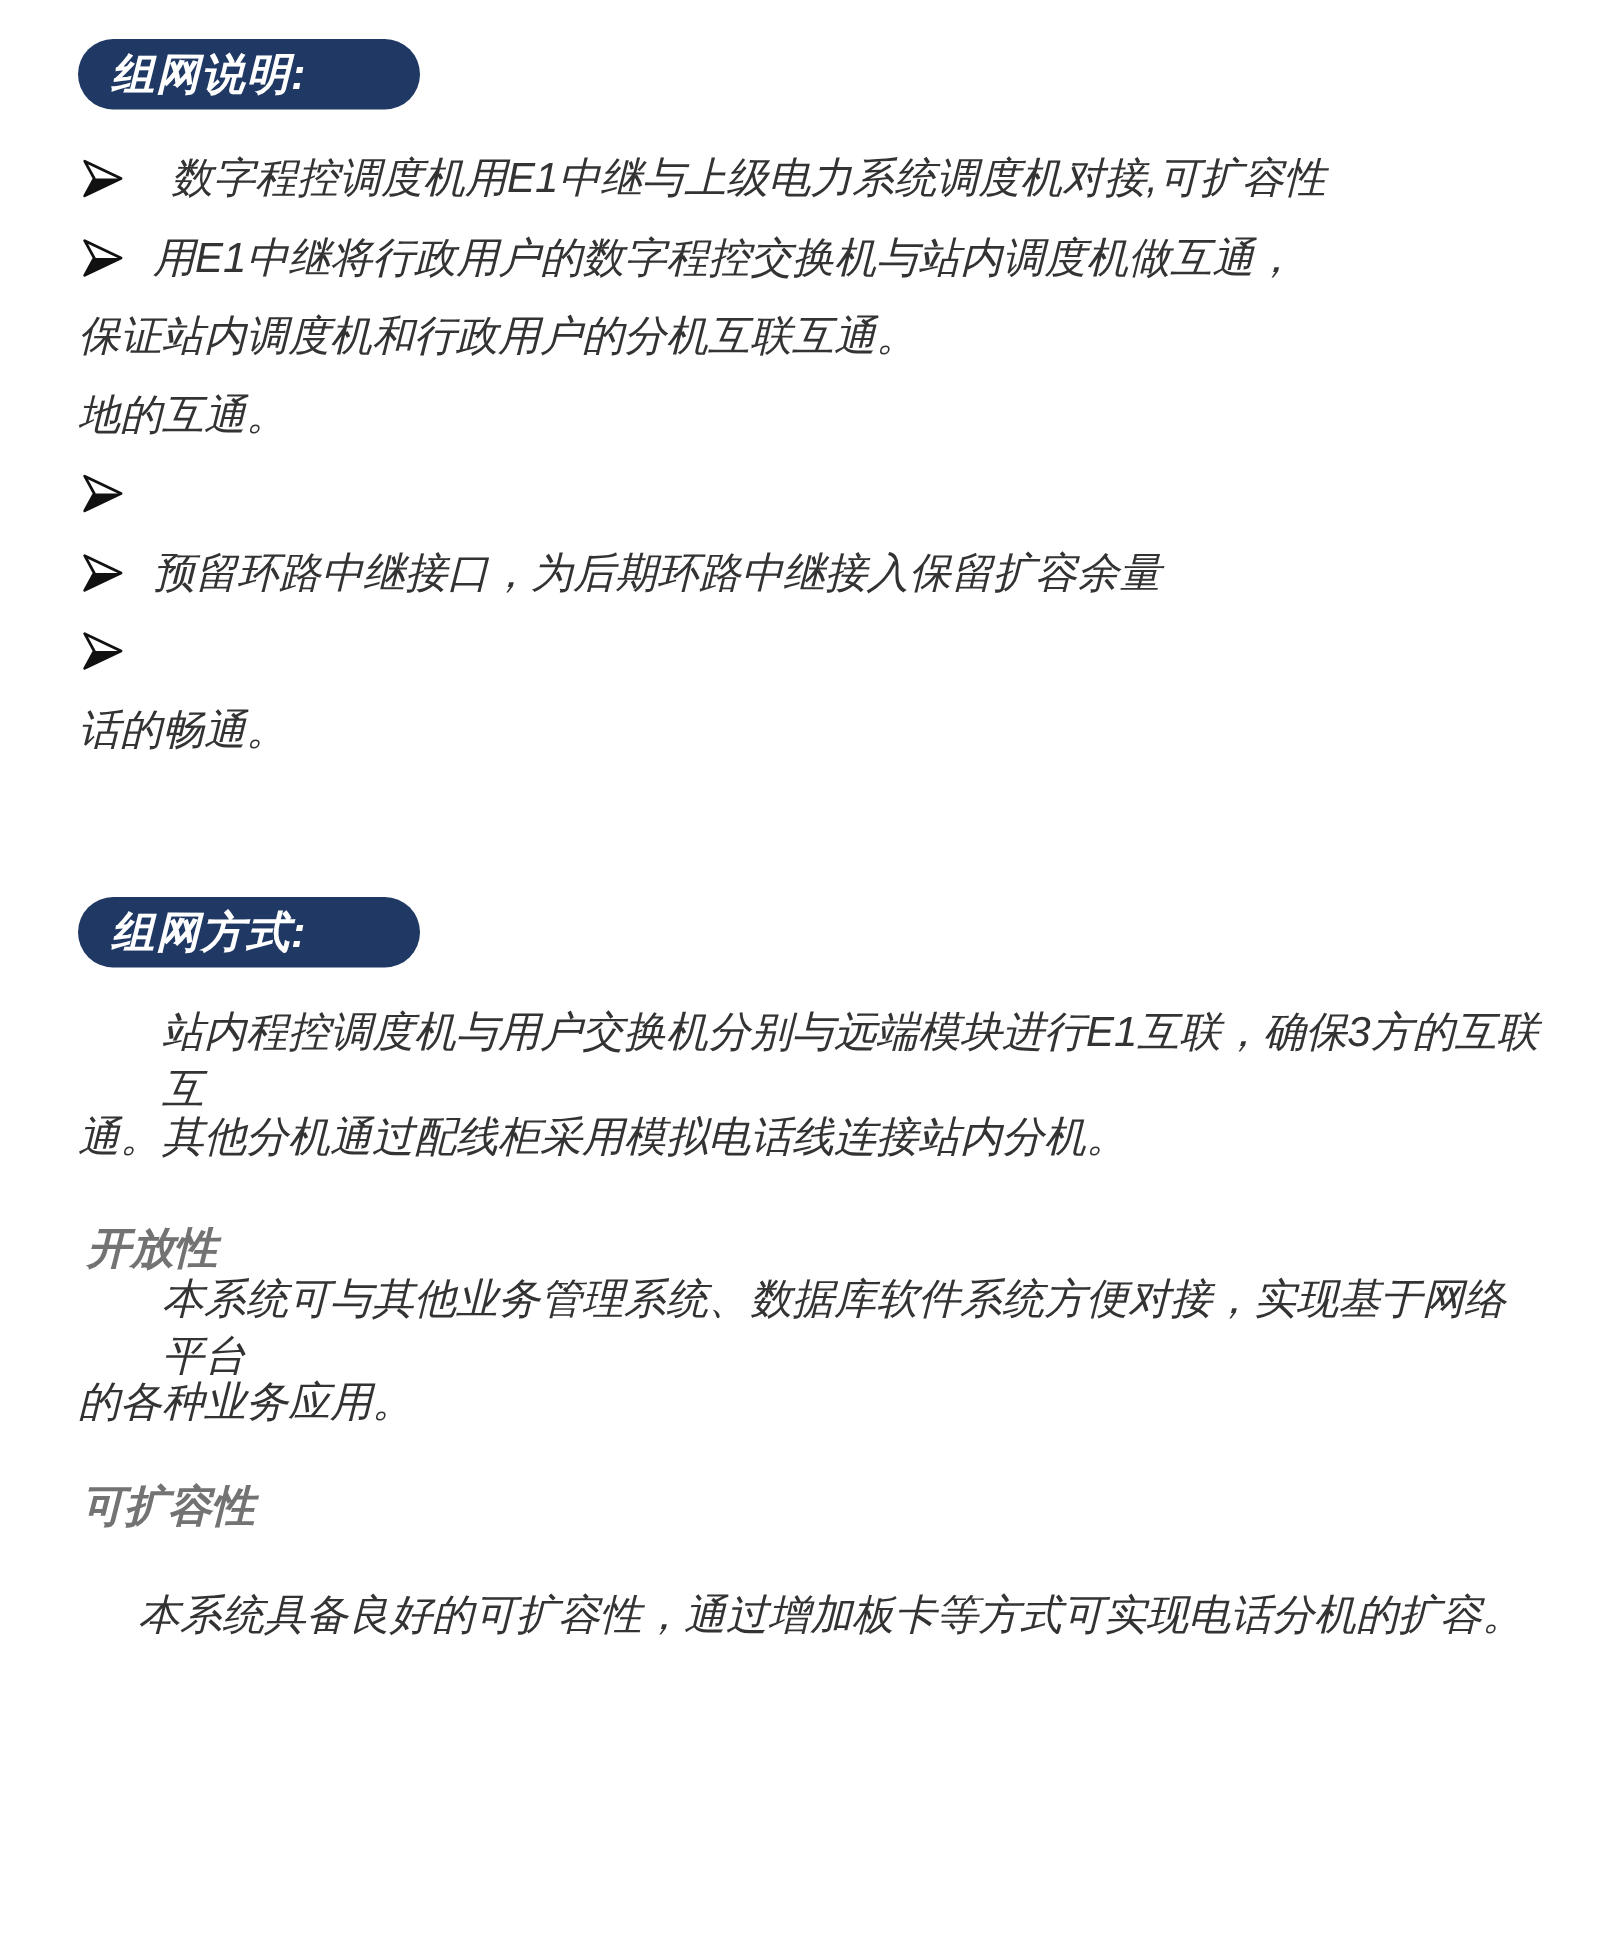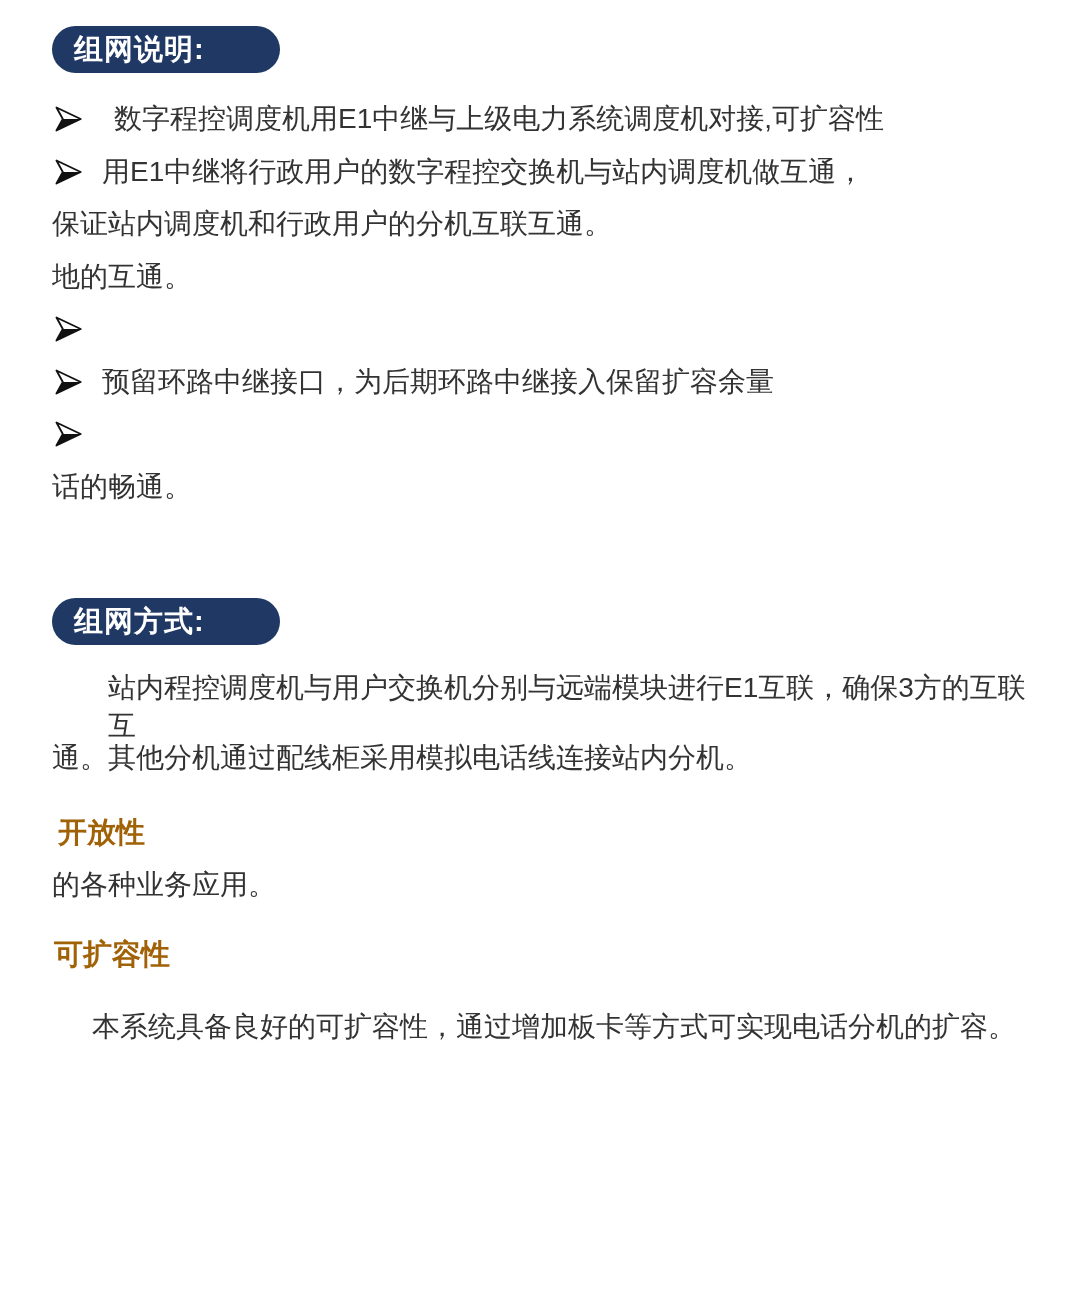--- a/index.html
+++ b/index.html
@@ -10,20 +10,21 @@
   }
   .page {
     position: relative;
     width: 1080px;
     min-height: 1299px;
     background: var(--bg, #ffffff);
     color: var(--text, #333333);
     padding: 0 52px;
     box-sizing: border-box;
     overflow: hidden;
+    font-style: italic;
   }
   .pill {
     display: inline-flex;
     align-items: center;
     box-sizing: border-box;
     width: 228px;
     height: 47px;
     padding-left: 22px;
     border-radius: 25px;
     background: var(--accent, #1f3864);
@@ -66,21 +67,21 @@
   .indent-2em { padding-left: 56px; }
   .indent-sm { padding-left: 40px; }
 
   .feature-title {
     margin-top: 33px;
     height: 34px;
     display: flex;
     align-items: center;
     font-size: 29px;
     font-weight: bold;
-    color: #a16207;
+    color: #737373;
     padding-left: 6px;
   }
   .feature-title.second { margin-top: 28px; padding-left: 2px; }
   .feature-para { margin-top: 10px; }
   .feature-para .pline { height: 50px; }
   .feature-para.last { margin-top: 30px; }
 </style>
 </head>
 <body>
 
@@ -157,20 +158,21 @@
   <div class="para mode-para">
     <div class="pline indent-2em">站内程控调度机与用户交换机分别与远端模块进行E1互联，确保3方的互联互</div>
     <div class="pline">通。其他分机通过配线柜采用模拟电话线连接站内分机。</div>
   </div>
 
   
 
   
   <div class="feature-title">开放性</div>
   <div class="para feature-para">
+    <div class="pline indent-2em">本系统可与其他业务管理系统、数据库软件系统方便对接，实现基于网络平台</div>
     <div class="pline">的各种业务应用。</div>
   </div>
 
   
   <div class="feature-title second">可扩容性</div>
   <div class="para feature-para last">
     <div class="pline indent-sm">本系统具备良好的可扩容性，通过增加板卡等方式可实现电话分机的扩容。</div>
   </div>
 
 </div>

